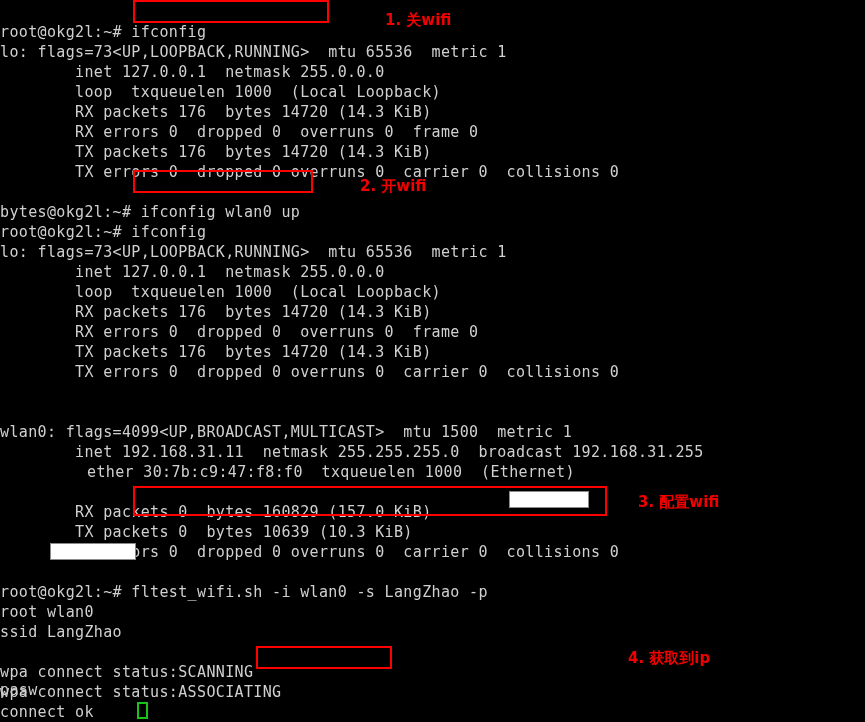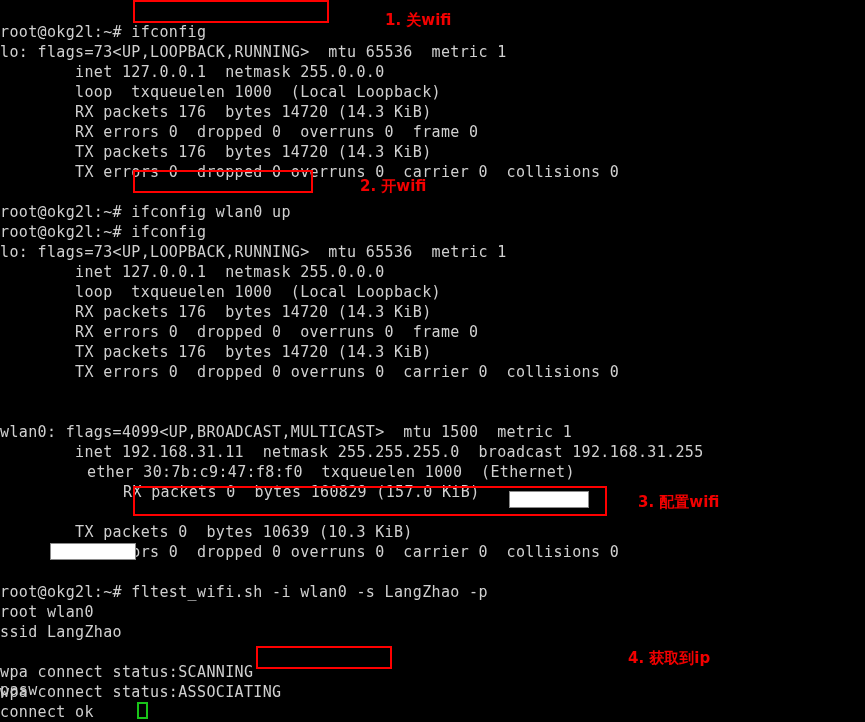--- a/index.html
+++ b/index.html
@@ -65,35 +65,35 @@
 <div id="term">
     <div class="line" style="top: 22px;">root@okg2l:~# ifconfig</div>
     <div class="line" style="top: 42px;">lo: flags=73&lt;UP,LOOPBACK,RUNNING&gt;  mtu 65536  metric 1</div>
     <div class="line" style="top: 62px;">        inet 127.0.0.1  netmask 255.0.0.0</div>
     <div class="line" style="top: 82px;">        loop  txqueuelen 1000  (Local Loopback)</div>
     <div class="line" style="top: 102px;">        RX packets 176  bytes 14720 (14.3 KiB)</div>
     <div class="line" style="top: 122px;">        RX errors 0  dropped 0  overruns 0  frame 0</div>
     <div class="line" style="top: 142px;">        TX packets 176  bytes 14720 (14.3 KiB)</div>
     <div class="line" style="top: 162px;">        TX errors 0  dropped 0 overruns 0  carrier 0  collisions 0</div>
     <div class="line" style="top: 182px;"></div>
-    <div class="line" style="top: 202px;">root@okg2l:~# ifconfig wlan0 up</div>
+    <div class="line" style="top: 202px;">bytes@okg2l:~# ifconfig wlan0 up</div>
     <div class="line" style="top: 222px;">root@okg2l:~# ifconfig</div>
     <div class="line" style="top: 242px;">lo: flags=73&lt;UP,LOOPBACK,RUNNING&gt;  mtu 65536  metric 1</div>
     <div class="line" style="top: 262px;">        inet 127.0.0.1  netmask 255.0.0.0</div>
     <div class="line" style="top: 282px;">        loop  txqueuelen 1000  (Local Loopback)</div>
     <div class="line" style="top: 302px;">        RX packets 176  bytes 14720 (14.3 KiB)</div>
     <div class="line" style="top: 322px;">        RX errors 0  dropped 0  overruns 0  frame 0</div>
     <div class="line" style="top: 342px;">        TX packets 176  bytes 14720 (14.3 KiB)</div>
     <div class="line" style="top: 362px;">        TX errors 0  dropped 0 overruns 0  carrier 0  collisions 0</div>
     <div class="line" style="top: 382px;"></div>
     <div class="line" style="top: 402px;"></div>
     <div class="line" style="top: 422px;">wlan0: flags=4099&lt;UP,BROADCAST,MULTICAST&gt;  mtu 1500  metric 1</div>
     <div class="line" style="top: 442px;">        inet 192.168.31.11  netmask 255.255.255.0  broadcast 192.168.31.255</div>
     <div class="line" style="top: 462px; padding-left: 12px;">        ether 30:7b:c9:47:f8:f0  txqueuelen 1000  (Ethernet)</div>
-    <div class="line" style="top: 482px; padding-left: 48px;">        RX packets 0  bytes 160829 (157.0 KiB)</div>
+    <div class="line" style="top: 502px;">        RX packets 0  bytes 160829 (157.0 KiB)</div>
     <div class="line" style="top: 522px;">        TX packets 0  bytes 10639 (10.3 KiB)</div>
     <div class="line" style="top: 542px;">        TX errors 0  dropped 0 overruns 0  carrier 0  collisions 0</div>
     <div class="line" style="top: 562px;"></div>
     <div class="line" style="top: 582px;">root@okg2l:~# fltest_wifi.sh -i wlan0 -s LangZhao -p </div>
     <div class="line" style="top: 602px;">root wlan0</div>
     <div class="line" style="top: 622px;">ssid LangZhao</div>
     <div class="line" style="top: 680px;">pasw </div>
     <div class="line" style="top: 662px;">wpa connect status:SCANNING</div>
     <div class="line" style="top: 682px;">wpa connect status:ASSOCIATING</div>
     <div class="line" style="top: 702px;">connect ok</div>

